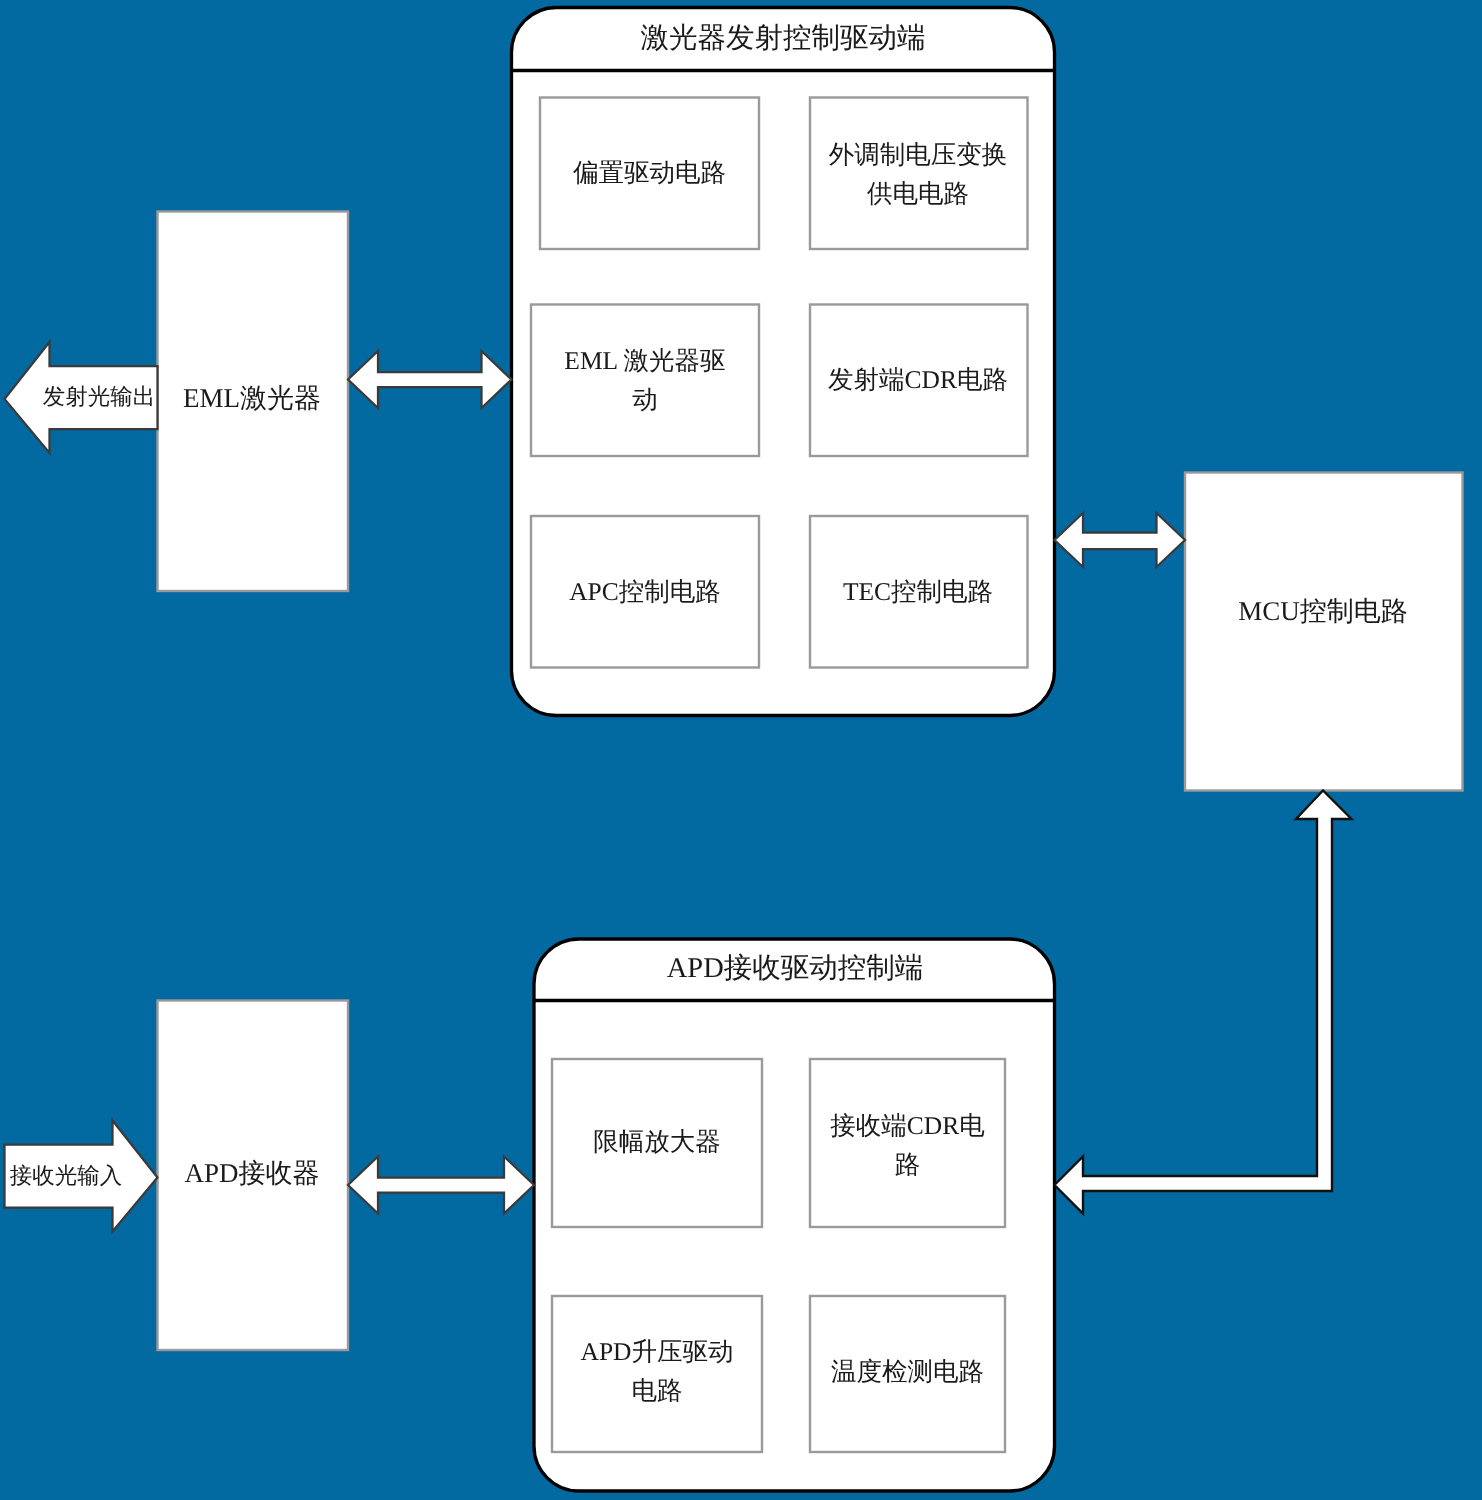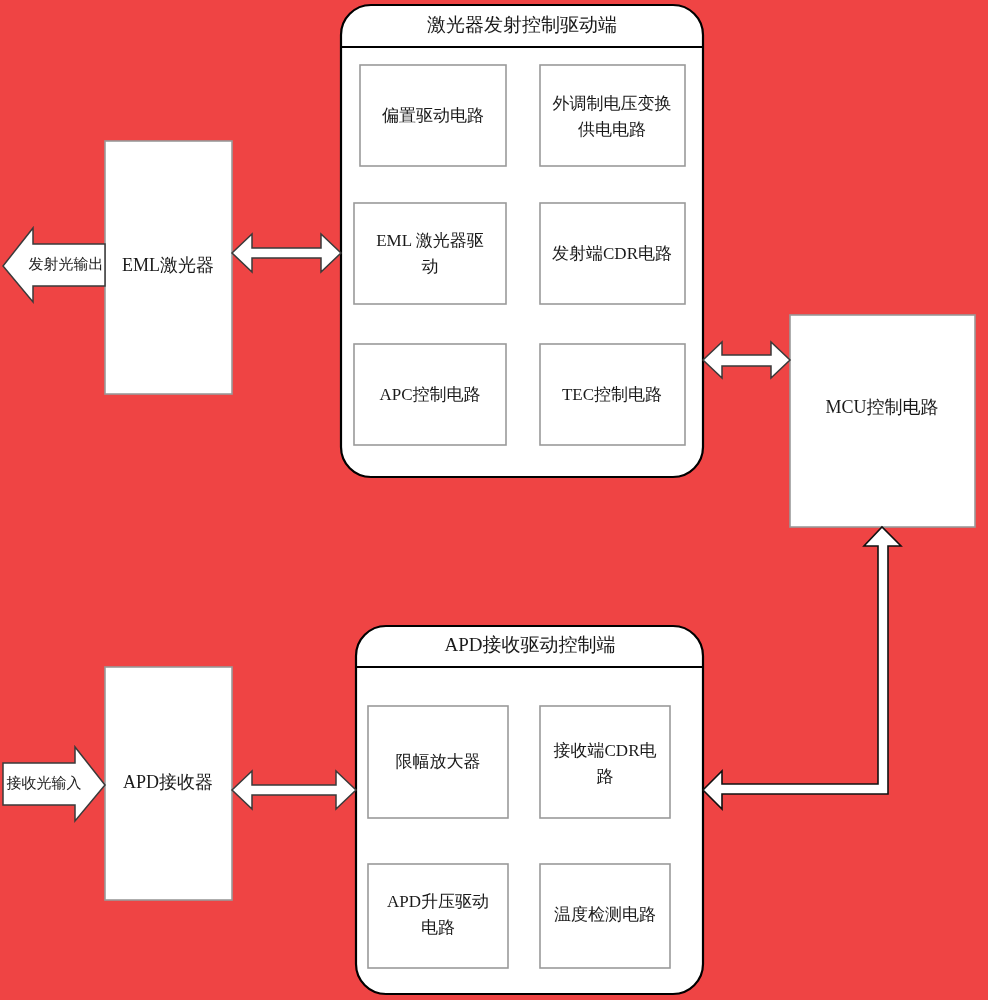--- a/index.html
+++ b/index.html
@@ -7,21 +7,21 @@
     padding: 0;
     background: #ffffff;
   }
   body {
     font-family: "Liberation Serif", "DejaVu Serif", serif;
   }
   #stage {
     position: relative;
     width: 988px;
     height: 1000px;
-    background: #ef4444;
+    background: #0369a1;
     overflow: hidden;
   }
   svg#diagram {
     position: absolute;
     left: 0;
     top: 0;
     width: 988px;
     height: 1000px;
   }
   .grp-outline {

